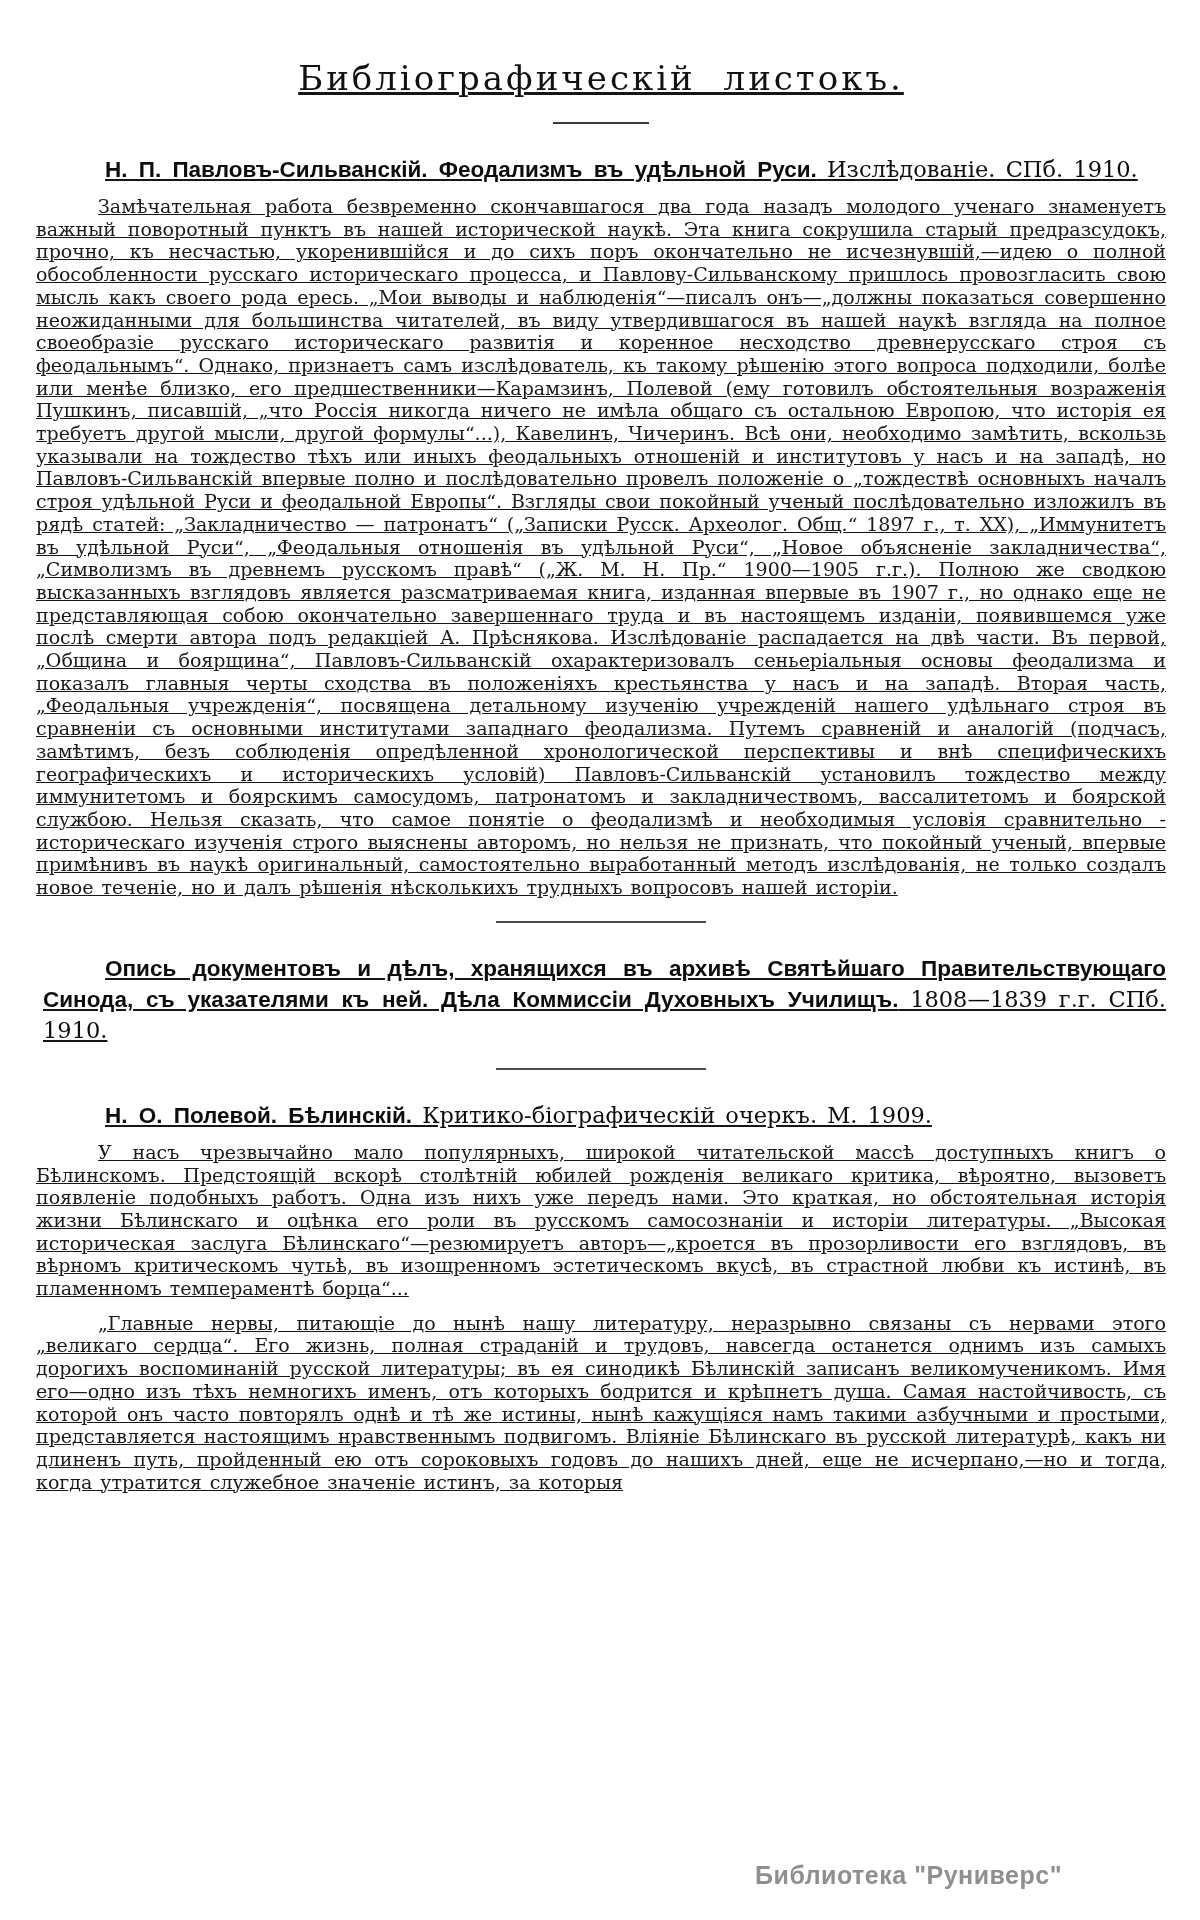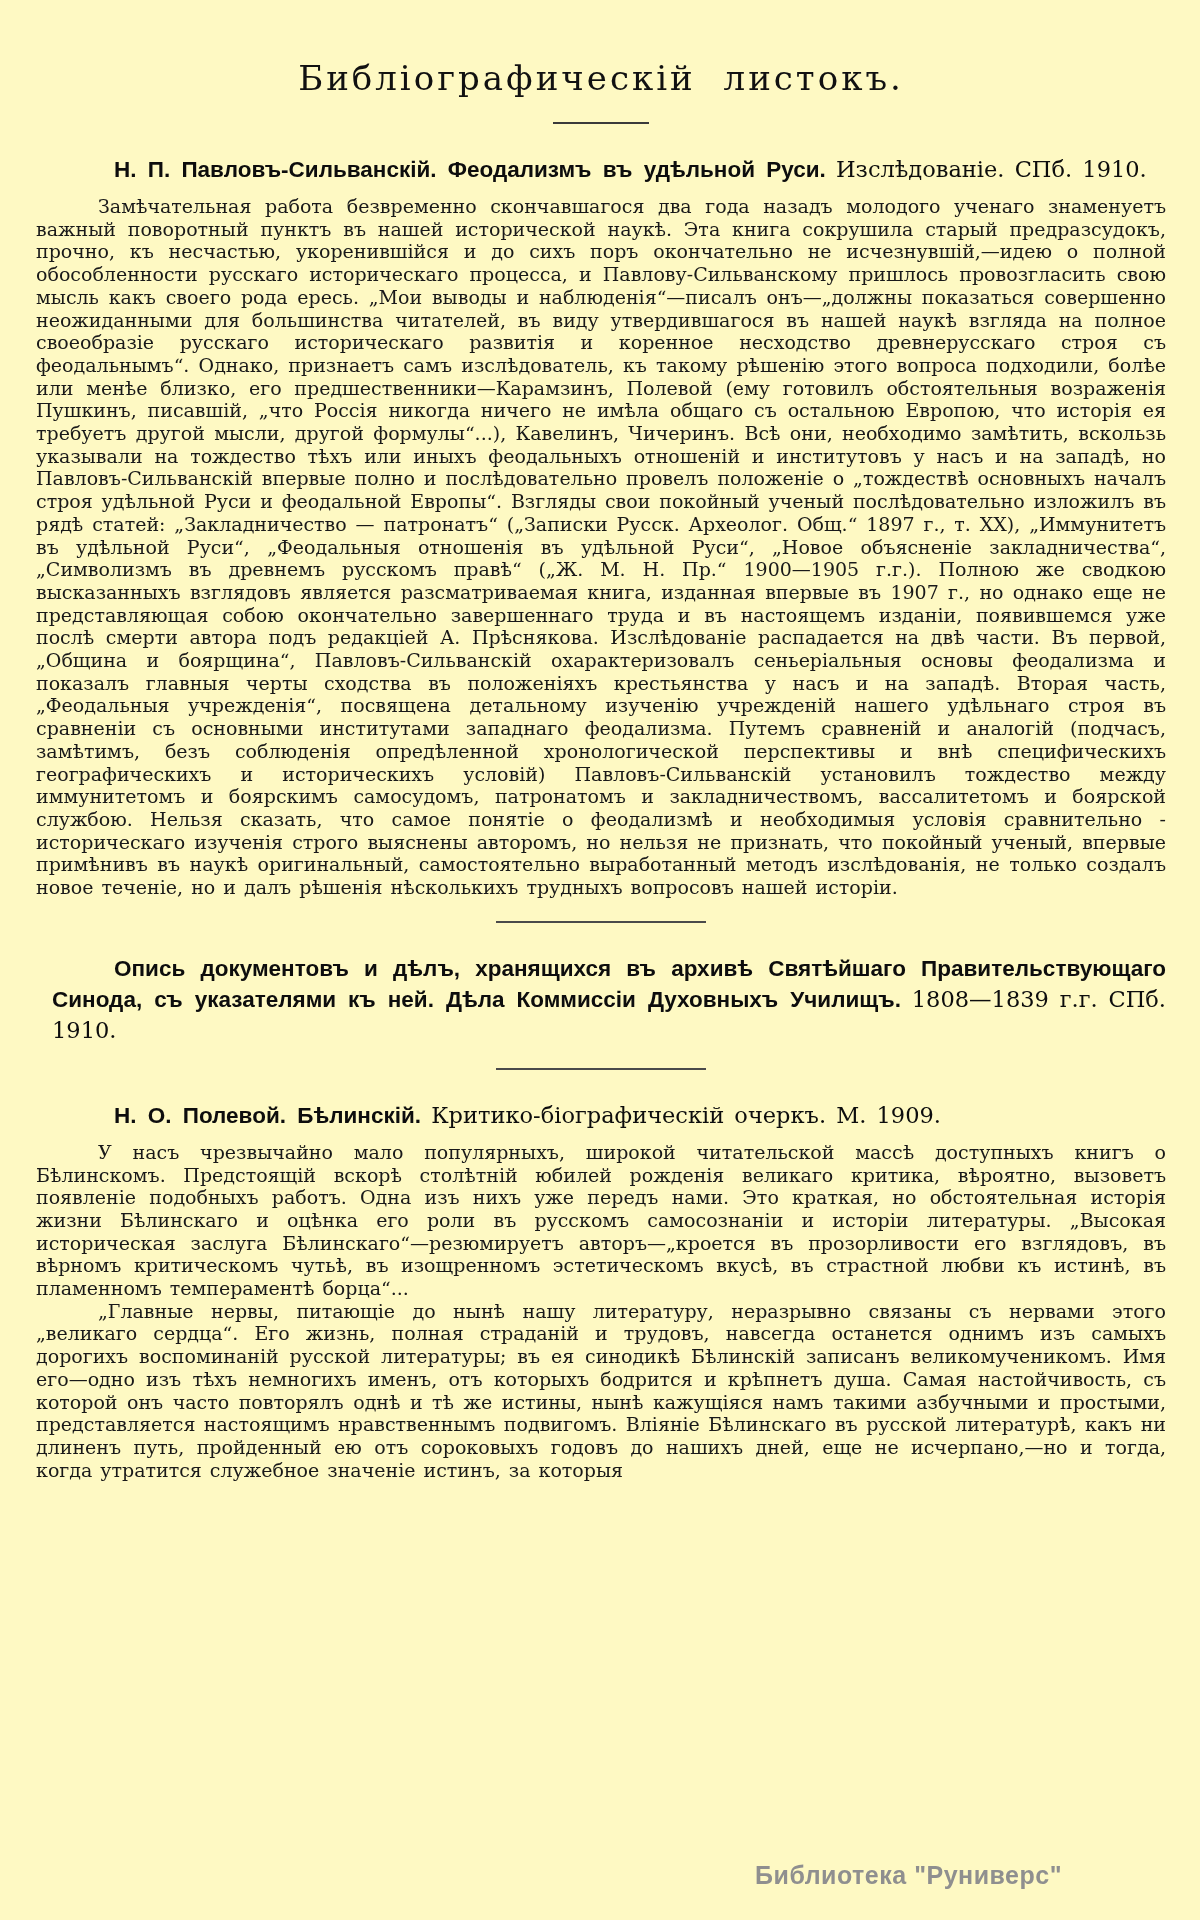--- a/index.html
+++ b/index.html
@@ -5,26 +5,27 @@
   html, body {
     margin: 0;
     padding: 0;
     background: #e8e8e6;
   }
   .page {
     position: relative;
     width: 1200px;
     height: 1920px;
     margin: 0 auto;
-    background: #fef9c3;
+    background: #ffffff;
     color: #161616;
     font-family: "DejaVu Serif", "Liberation Serif", serif;
     box-sizing: border-box;
     padding: 58px 34px 0 36px;
     overflow: hidden;
+    text-decoration: underline;
   }
   .doc-title {
     text-align: center;
     font-size: 34px;
     font-weight: 400;
     letter-spacing: 3px;
     word-spacing: 14px;
     margin: 0 0 24px 0;
     color: #111;
   }
@@ -39,39 +40,39 @@
     border-top: 2px solid #4a4a4a;
   }
   .entry { margin-top: 30px; }
   .entry-heading {
     font-family: "Liberation Sans", sans-serif;
     font-weight: 700;
     font-size: 22.5px;
     line-height: 31px;
     text-align: justify;
     text-indent: 62px;
-    margin: 0 0 10px 16px;
+    margin: 0 0 10px 7px;
     word-spacing: 5px;
     color: #0d0d0d;
   }
   .entry-heading .heading-rest {
     font-family: "DejaVu Serif", "Liberation Serif", serif;
     font-weight: 400;
     word-spacing: 3px;
   }
   .body-par {
     font-size: 19px;
     line-height: 22.7px;
     text-align: justify;
     text-indent: 62px;
     margin: 0;
     word-spacing: 2px;
     color: #191919;
   }
-  .body-par + .body-par { margin-top: 0; }
+  .body-par + .body-par { margin-top: 12px; }
   .divider-block { margin: 22px 0 0 0; }
   .watermark {
     position: absolute;
     right: 138px;
     bottom: 30px;
     font-family: "Liberation Sans", sans-serif;
     font-weight: 700;
     font-size: 25px;
     color: #8f8f8f;
     letter-spacing: 0.5px;

